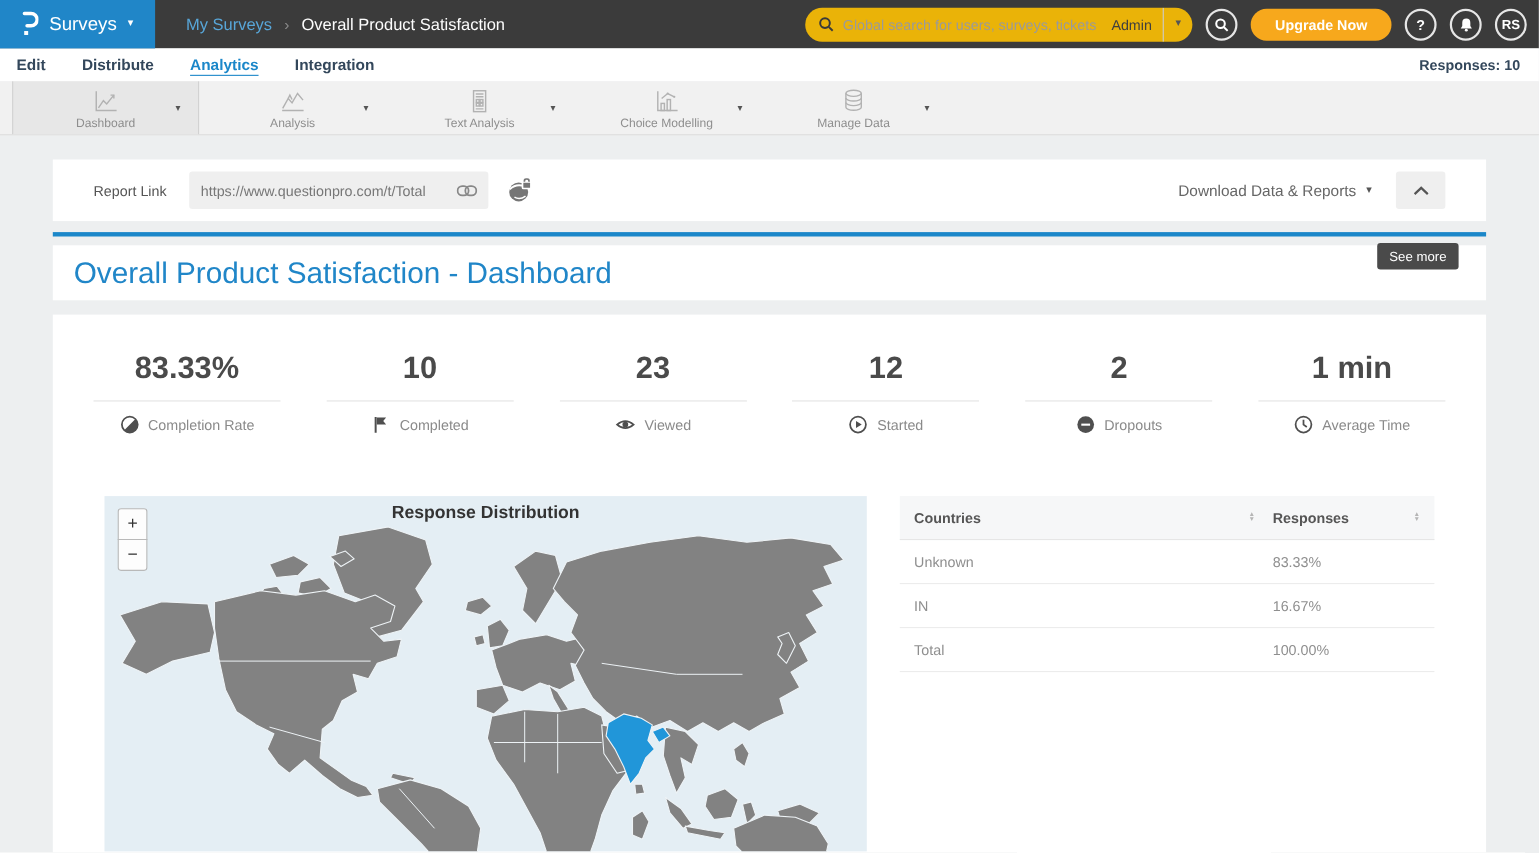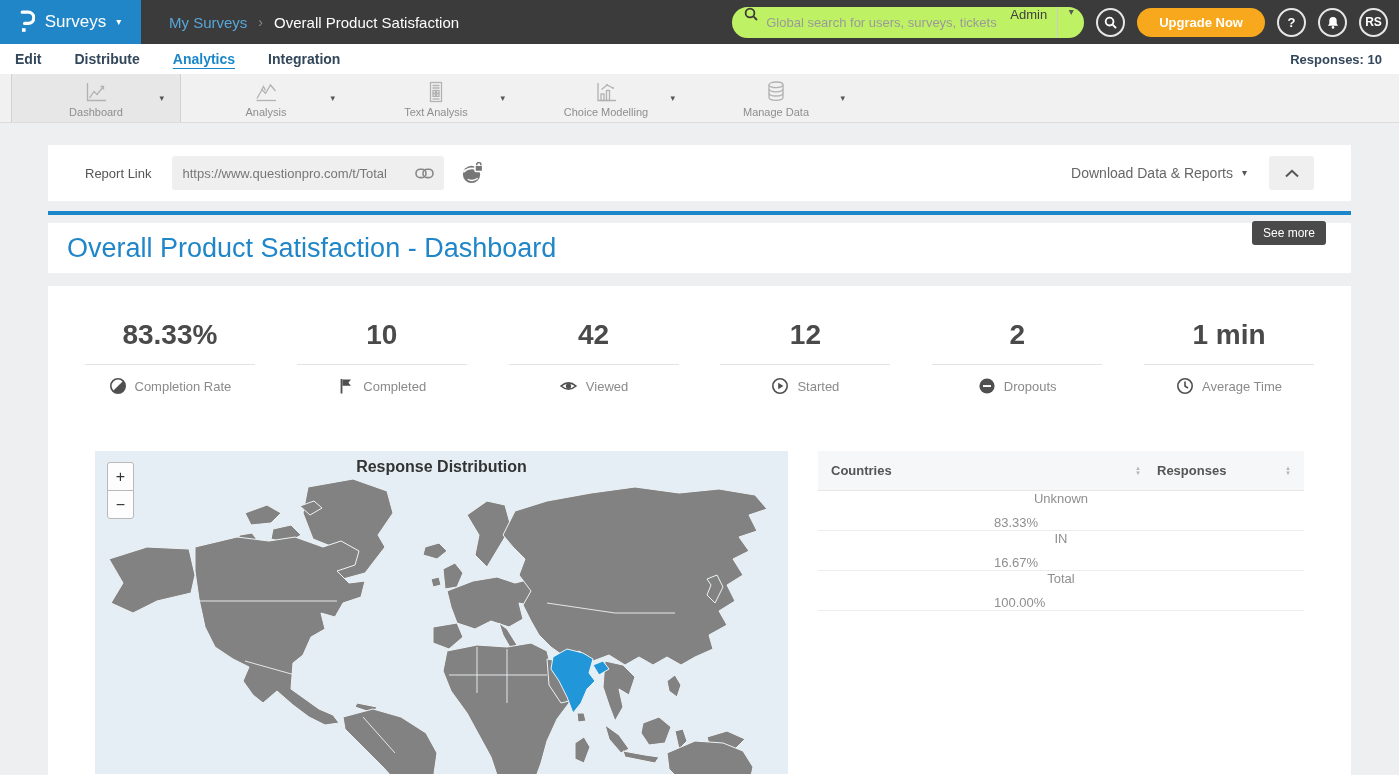--- a/index.html
+++ b/index.html
@@ -9,21 +9,21 @@
   
   .topbar { height:44px; background:#3b3b3b; display:flex; align-items:center; color:#fff; }
   .logo-block { width:141px; height:100%; background:#2086c8; display:flex; align-items:center; justify-content:center; gap:10px; cursor:pointer; flex:none; }
   .product-label { font-size:17px; }
   .caret { font-size:10px; line-height:1; }
   .caret.white { color:#fff; }
   .breadcrumb { margin-left:28px; font-size:15px; display:flex; align-items:center; white-space:nowrap; }
   .bc-parent { color:#58a6d8; cursor:pointer; }
   .bc-sep { color:#8a8a8a; margin:0 11px; font-size:14px; }
   .bc-current { color:#fdfdfd; }
-  .search-pill { margin-left:auto; width:352px; height:31px; background:#bef264; border-radius:16px; display:flex; padding:0 0 0 12px; overflow:hidden; flex:none; }
+  .search-pill { margin-left:auto; width:352px; height:31px; background:#eab308; border-radius:16px; display:flex; align-items:center; padding:0 0 0 12px; overflow:hidden; flex:none; }
   .search-pill input { border:none; outline:none; flex:1; font-size:13px; color:#555; background:transparent; margin-left:8px; font-family:"Liberation Sans", sans-serif; }
   .search-pill input::placeholder { color:#9a9a9a; }
   .scope { font-size:13px; color:#3f3f3f; padding:0 10px; cursor:pointer; }
   .pill-divider { width:1px; height:31px; background:#ccc; }
   .pill-caret { width:26px; text-align:center; color:#555; cursor:pointer; }
   .circle-btn { width:29px; height:29px; border-radius:50%; border:2px solid #e6e6e6; display:flex; align-items:center; justify-content:center; margin-left:12px; cursor:pointer; color:#fff; font-weight:bold; font-size:13px; flex:none; }
   .upgrade-btn { height:29px; border-radius:15px; background:#f7a81c; color:#fff; font-weight:bold; font-size:13px; padding:0 22px; margin-left:12px; display:flex; align-items:center; cursor:pointer; flex:none; }
   .avatar { font-size:12px; margin-right:11px; }
 
   
@@ -70,21 +70,21 @@
   .zoom-btn { width:27px; height:29px; background:#fdfdfd; border:1px solid #b9b9b9; font-size:16px; color:#333; display:flex; align-items:center; justify-content:center; cursor:pointer; }
   .zoom-btn.in { border-radius:3px 3px 0 0; }
   .zoom-btn.out { border-radius:0 0 3px 3px; margin-top:-1px; }
   .world-svg { position:absolute; inset:0; }
 
   .table-panel { flex:1; }
   .thead { display:flex; align-items:center; background:#f6f7f8; border-bottom:1px solid #e6e6e6; height:40px; padding:0 13px; font-size:13px; font-weight:bold; color:#555; }
   .th-countries { flex:1; display:flex; align-items:center; justify-content:space-between; padding-right:16px; cursor:pointer; }
   .th-responses { width:134px; display:flex; align-items:center; justify-content:space-between; cursor:pointer; }
   .sort { display:flex; flex-direction:column; font-size:6px; line-height:5px; color:#b5b5b5; cursor:pointer; }
-  .trow { display:flex; align-items:center; height:40px; border-bottom:1px solid #ececec; padding:0 13px; font-size:13px; color:#8f8f8f;flex-direction:column; }
+  .trow { display:flex; align-items:center; height:40px; border-bottom:1px solid #ececec; padding:0 13px; font-size:13px; color:#8f8f8f; }
   .td-country { flex:1; }
   .td-value { width:134px; }
 
   svg { display:block; }
 </style>
 </head>
 <body>
 
 <div class="topbar">
   <div class="logo-block">
@@ -282,21 +282,21 @@
           <span>
               <svg width="18" height="18" viewBox="0 0 18 18">
                 <path d="M4.5 2 V16.5" stroke="#4f4f4f" stroke-width="1.8"></path>
                 <path d="M5.5 2.6 h8.5 l-2.6 3.1 2.6 3.1 h-8.5 Z" fill="#4f4f4f"></path>
               </svg>
             </span>
           <span>Completed</span>
         </div>
       </div>
       <div class="stat">
-        <div class="stat-value">42</div>
+        <div class="stat-value">23</div>
         <div class="stat-divider"></div>
         <div class="stat-label-row">
           <span>
               <svg width="19" height="18" viewBox="0 0 18 18">
                 <path d="M1.5 9 Q9 2.6 16.5 9 Q9 15.4 1.5 9 Z" fill="none" stroke="#4f4f4f" stroke-width="1.6"></path>
                 <circle cx="9" cy="9" r="2.6" fill="#4f4f4f"></circle>
               </svg>
             </span>
           <span>Viewed</span>
         </div>

